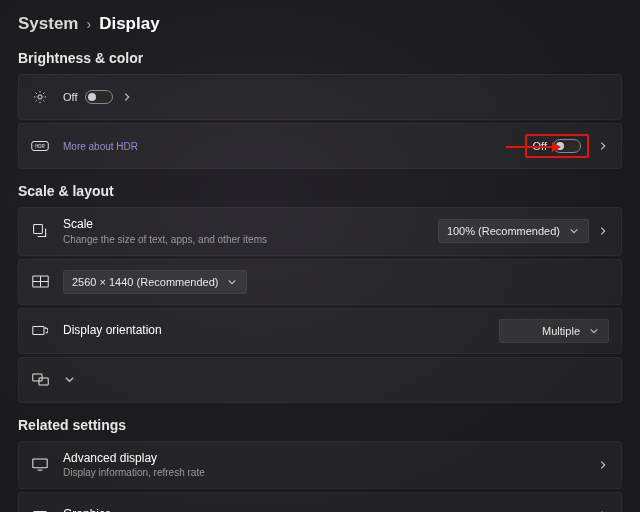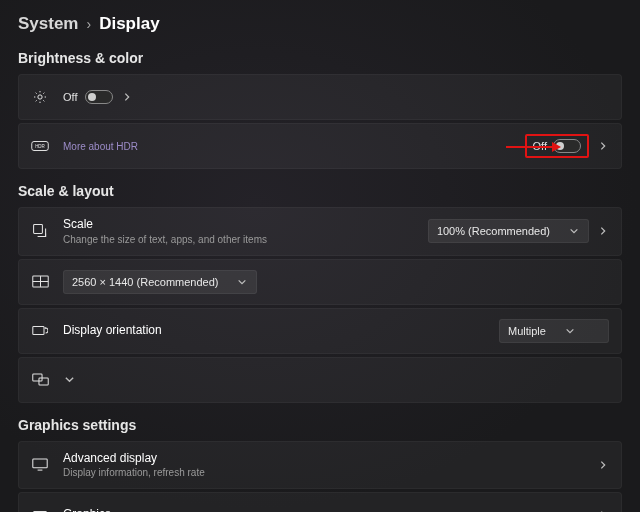--- a/index.html
+++ b/index.html
@@ -72,24 +72,25 @@
       display: inline-flex; align-items: center; justify-content: center;
       color: #bdbdbd;
     }
     .dropdown {
       background: rgba(255,255,255,0.07);
       border: 1px solid rgba(255,255,255,0.06);
       border-radius: 3px;
       padding: 5px 8px;
       display: flex;
       align-items: center;
-      gap: 18px;
+      gap: 8px;
       font-size: 11px;
       color: #e8e8e8;
       min-width: 110px;
+      justify-content: flex-end;
     }
     .gap-after { margin-bottom: 14px; }
     .highlight-box {
       border: 2px solid #e11313;
       border-radius: 2px;
       padding: 3px 6px;
       display: flex; align-items: center; gap: 6px;
     }
     .annot-arrow {
       position: absolute;
@@ -246,21 +247,21 @@
   </span>
   <div class="right">
     <span class="chev-down">
         <svg viewBox="0 0 12 12" width="11" height="11" fill="none" stroke="currentColor" stroke-width="1.5">
           <polyline points="2,4 6,8 10,4"></polyline>
         </svg>
       </span>
   </div>
 </div>
 
-<div class="section-label">Graphics settings</div>
+<div class="section-label">Related settings</div>
 
 <div class="card">
   <span class="ico">
     <svg viewBox="0 0 20 16" width="16" height="13" fill="none" stroke="currentColor" stroke-width="1.3">
         <rect x="1" y="1" width="18" height="11" rx="1"></rect>
         <line x1="7" y1="15" x2="13" y2="15"></line>
       </svg>
   </span>
   <div class="texts">
     <span class="title">Advanced display</span>

